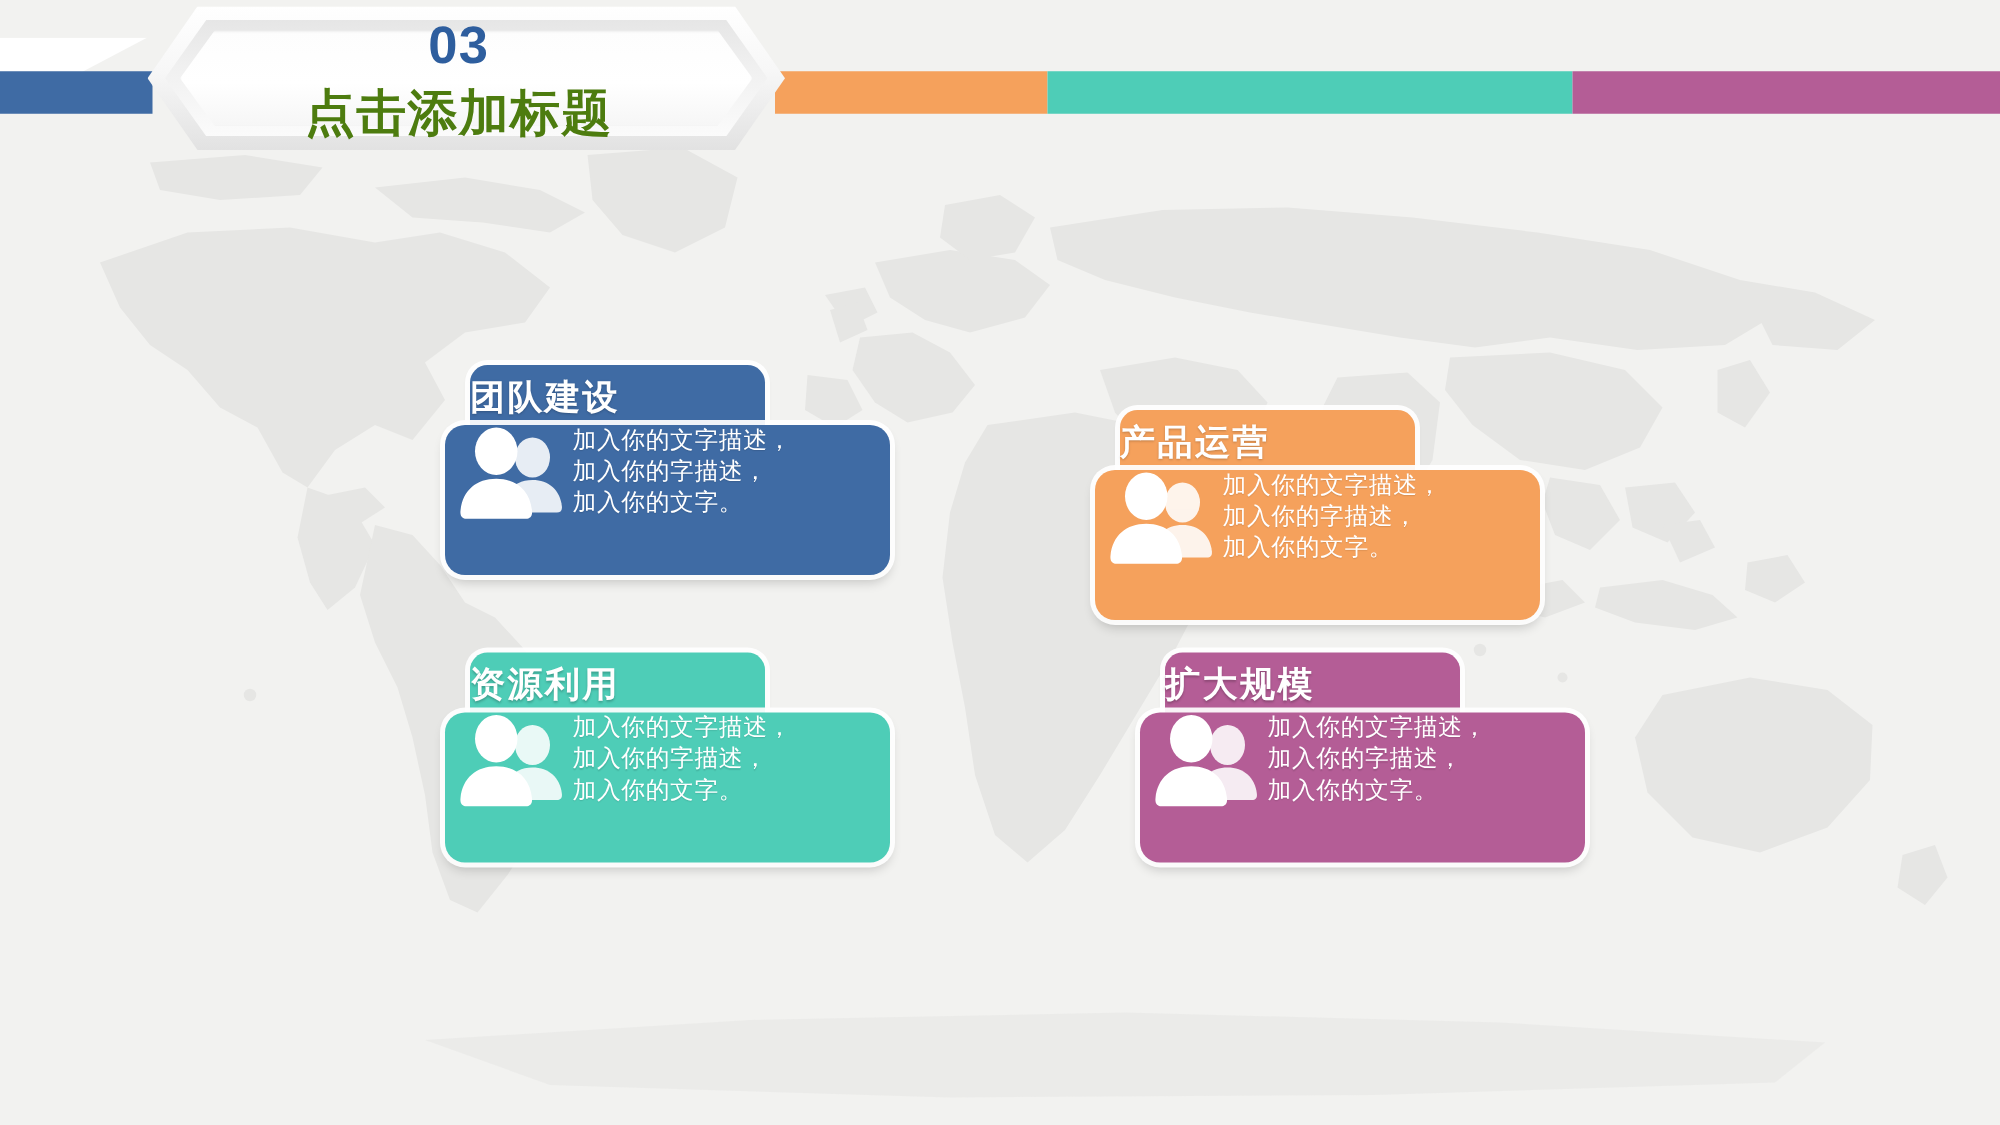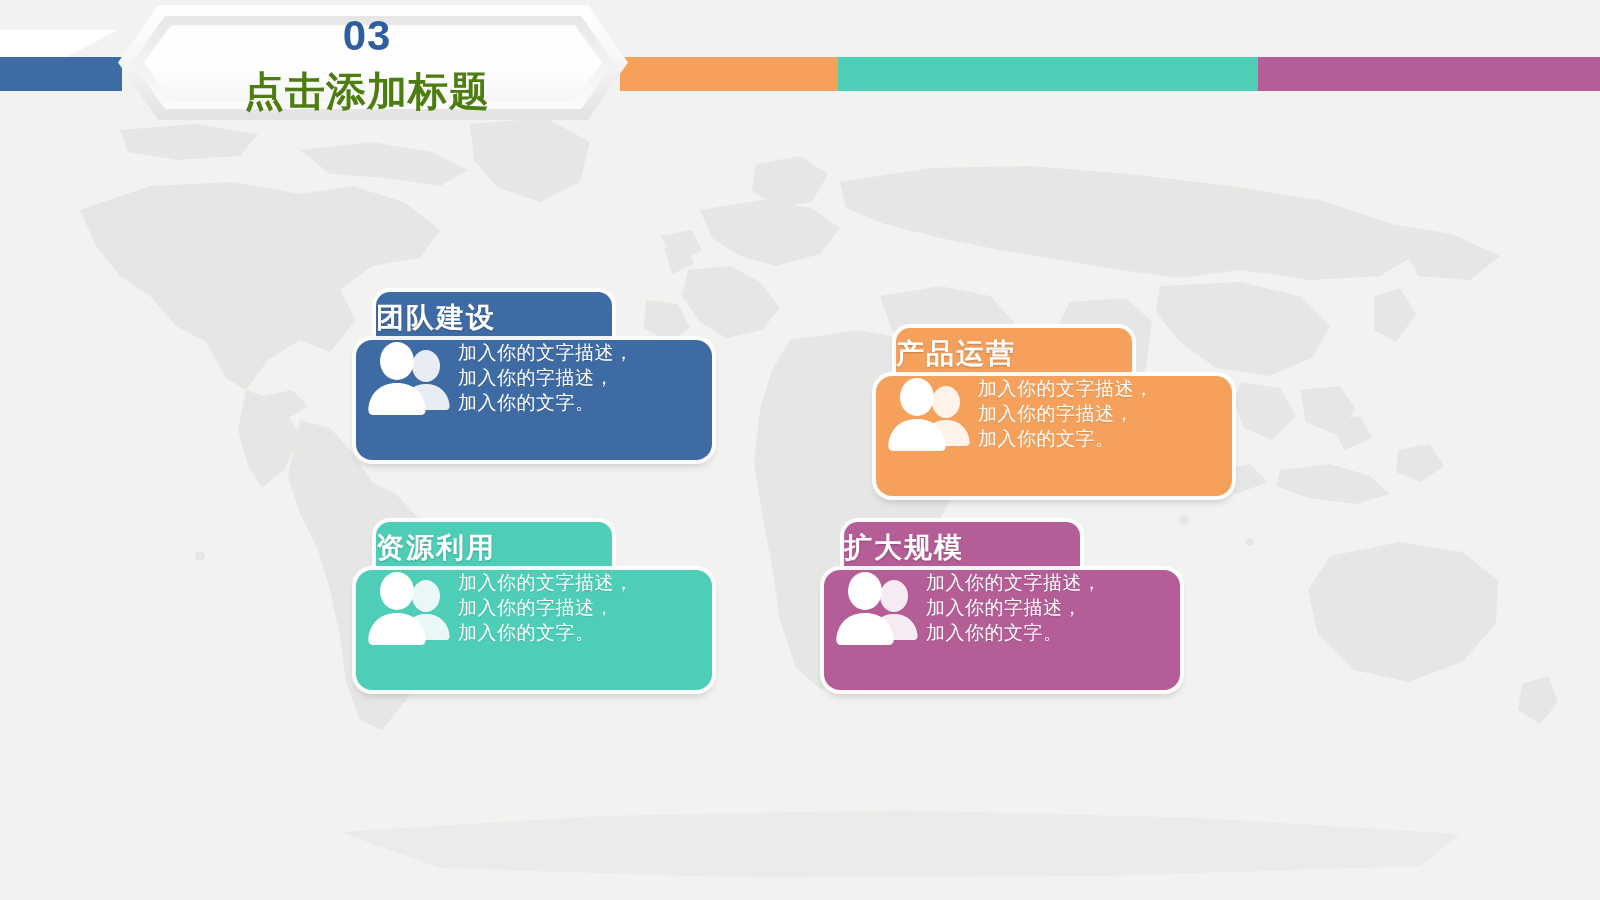--- a/index.html
+++ b/index.html
@@ -150,21 +150,21 @@
     letter-spacing:.5px;
     padding-right:14px;
     text-shadow:0 1px 1px rgba(0,0,0,.12);
   }
   .card-desc span { display:block; }
 
   
   #card-1 { left:356px; top:292px; }
   #card-2 { left:876px; top:292px;margin-top:36px; }
   #card-3 { left:356px; top:522px;border-radius:14px; }
-  #card-4 { left:824px; top:522px; }
+  #card-4 { left:912px; top:522px; }
 </style>
 </head>
 <body>
 
 <div id="slide" style="background: rgb(242, 242, 240);">
 
   <div id="worldmap">
     <svg viewBox="0 0 1600 810" preserveAspectRatio="none" aria-hidden="true">
       <g fill="#e6e6e4">
 

